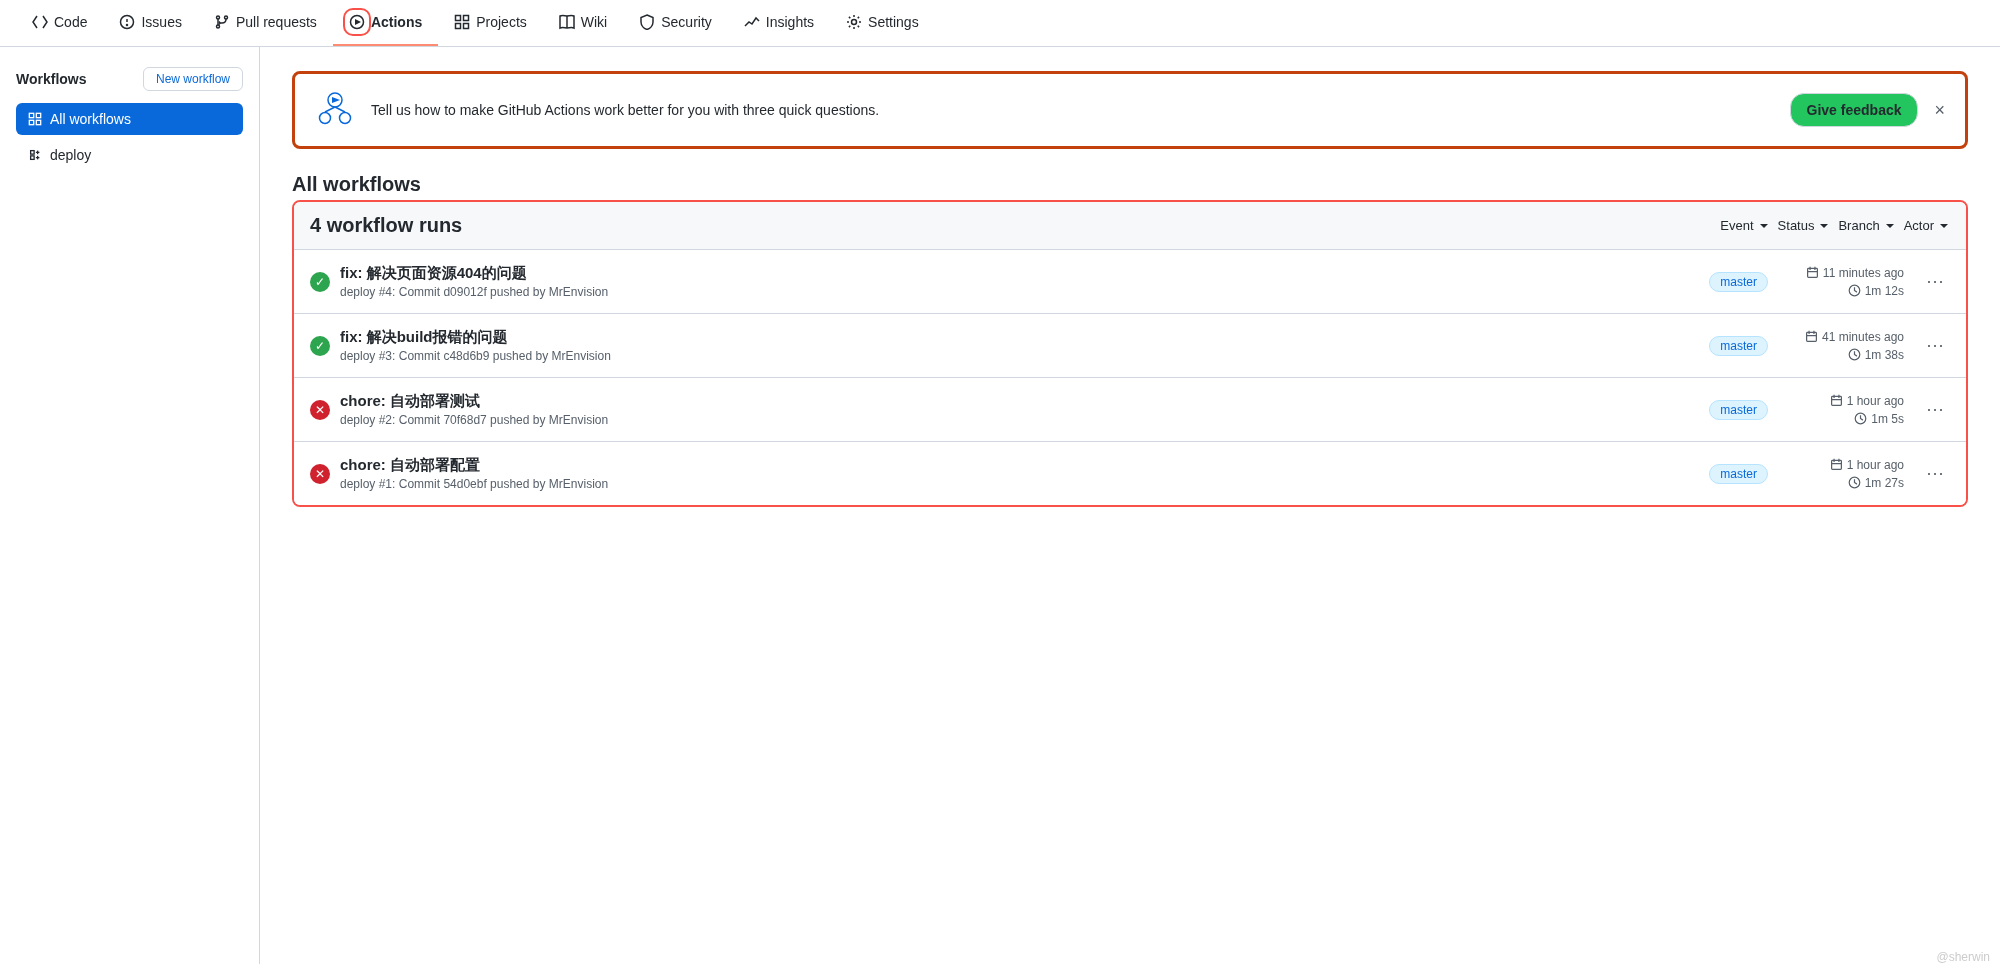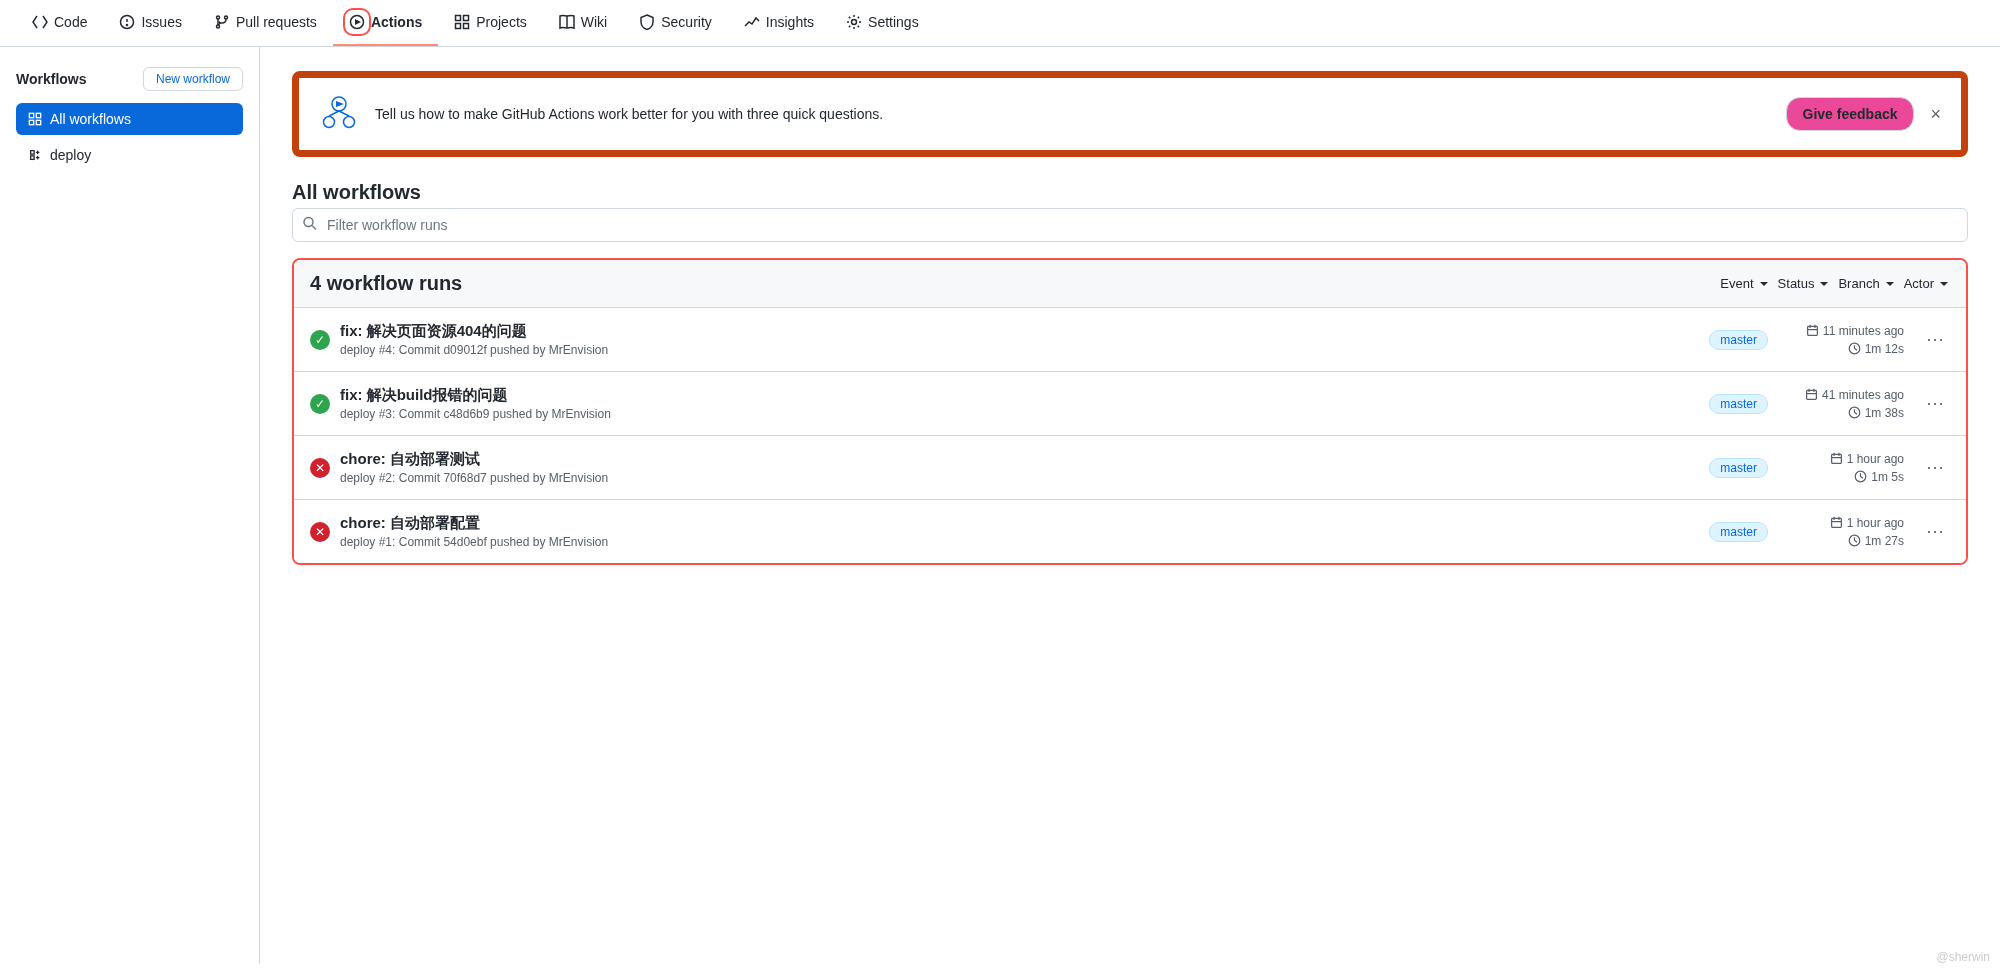--- a/index.html
+++ b/index.html
@@ -43,29 +43,29 @@
       padding: 8px 12px; cursor: pointer; font-size: 14px; color: #24292f;
       border-radius: 6px;
     }
 
     
     .content { flex: 1; padding: 24px 32px; }
 
     
     .feedback-banner {
       display: flex; align-items: center; justify-content: space-between;
-      border: 7px solid #c2410c; border-radius: 8px; padding: 16px 20px;
+      border: 3px solid #c2410c; border-radius: 8px; padding: 16px 20px;
       margin-bottom: 24px; background: #fff;
     }
     .feedback-banner-left { display: flex; align-items: center; gap: 16px; }
     .feedback-banner-text { font-size: 14px; color: #24292f; }
     .feedback-banner-right { display: flex; align-items: center; gap: 16px; }
     .give-feedback-btn {
       font-size: 14px; font-weight: 600; color: #24292f;
-      border: 1px solid #d0d7de; background: #ec4899;
+      border: 1px solid #d0d7de; background: #22c55e;
       border-radius: 14px; padding: 8px 16px; cursor: pointer;
     }
     .close-btn { background: none; border: none; cursor: pointer; color: #57606a; font-size: 18px; line-height: 1; }
 
     
     .workflows-heading { font-size: 20px; font-weight: 600; color: #24292f; margin-bottom: 4px; }
     .workflows-subheading { font-size: 14px; color: #57606a; margin-bottom: 16px; }
 
     
     .filter-container { position: relative; margin-bottom: 16px; }
@@ -254,29 +254,20 @@
         <span class="feedback-banner-text">Tell us how to make GitHub Actions work better for you with three quick questions.</span>
       </div>
       <div class="feedback-banner-right">
         <button class="give-feedback-btn">Give feedback</button>
         <button class="close-btn">×</button>
       </div>
     </div>
 
     <h2 class="workflows-heading">All workflows</h2>
 
-    <div class="filter-container">
-      <span class="filter-icon">
-        <svg width="16" height="16" viewBox="0 0 16 16" fill="none" stroke="#6e7781" stroke-width="1.5">
-            <circle cx="6.5" cy="6.5" r="4.5"></circle>
-            <line x1="10" y1="10" x2="14" y2="14"></line>
-          </svg>
-      </span>
-      <input class="filter-input" type="text" placeholder="Filter workflow runs" style="">
-    </div>
 
     <div class="runs-container">
 
       <div class="runs-header">
         <span class="runs-count">4 workflow runs</span>
         <div class="runs-filters">
           <button class="filter-btn">
             <span>Event</span>
             <svg width="12" height="12" viewBox="0 0 12 12" fill="currentColor">
                 <path d="M2,4 L6,8 L10,4"></path>

